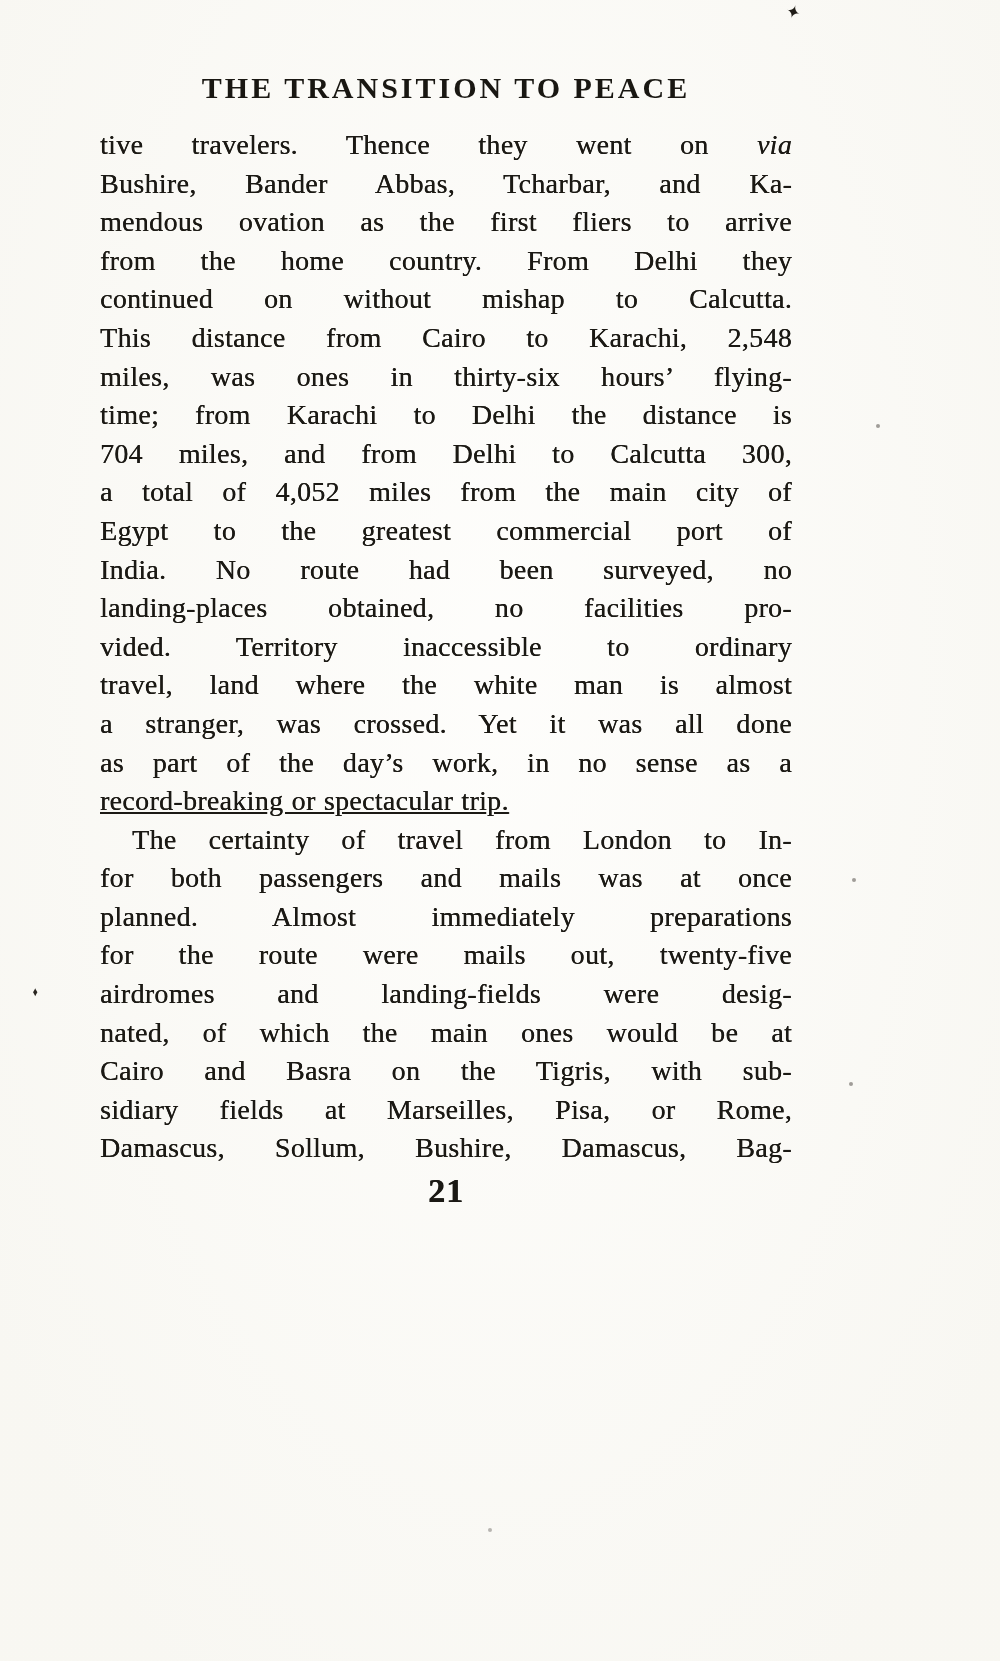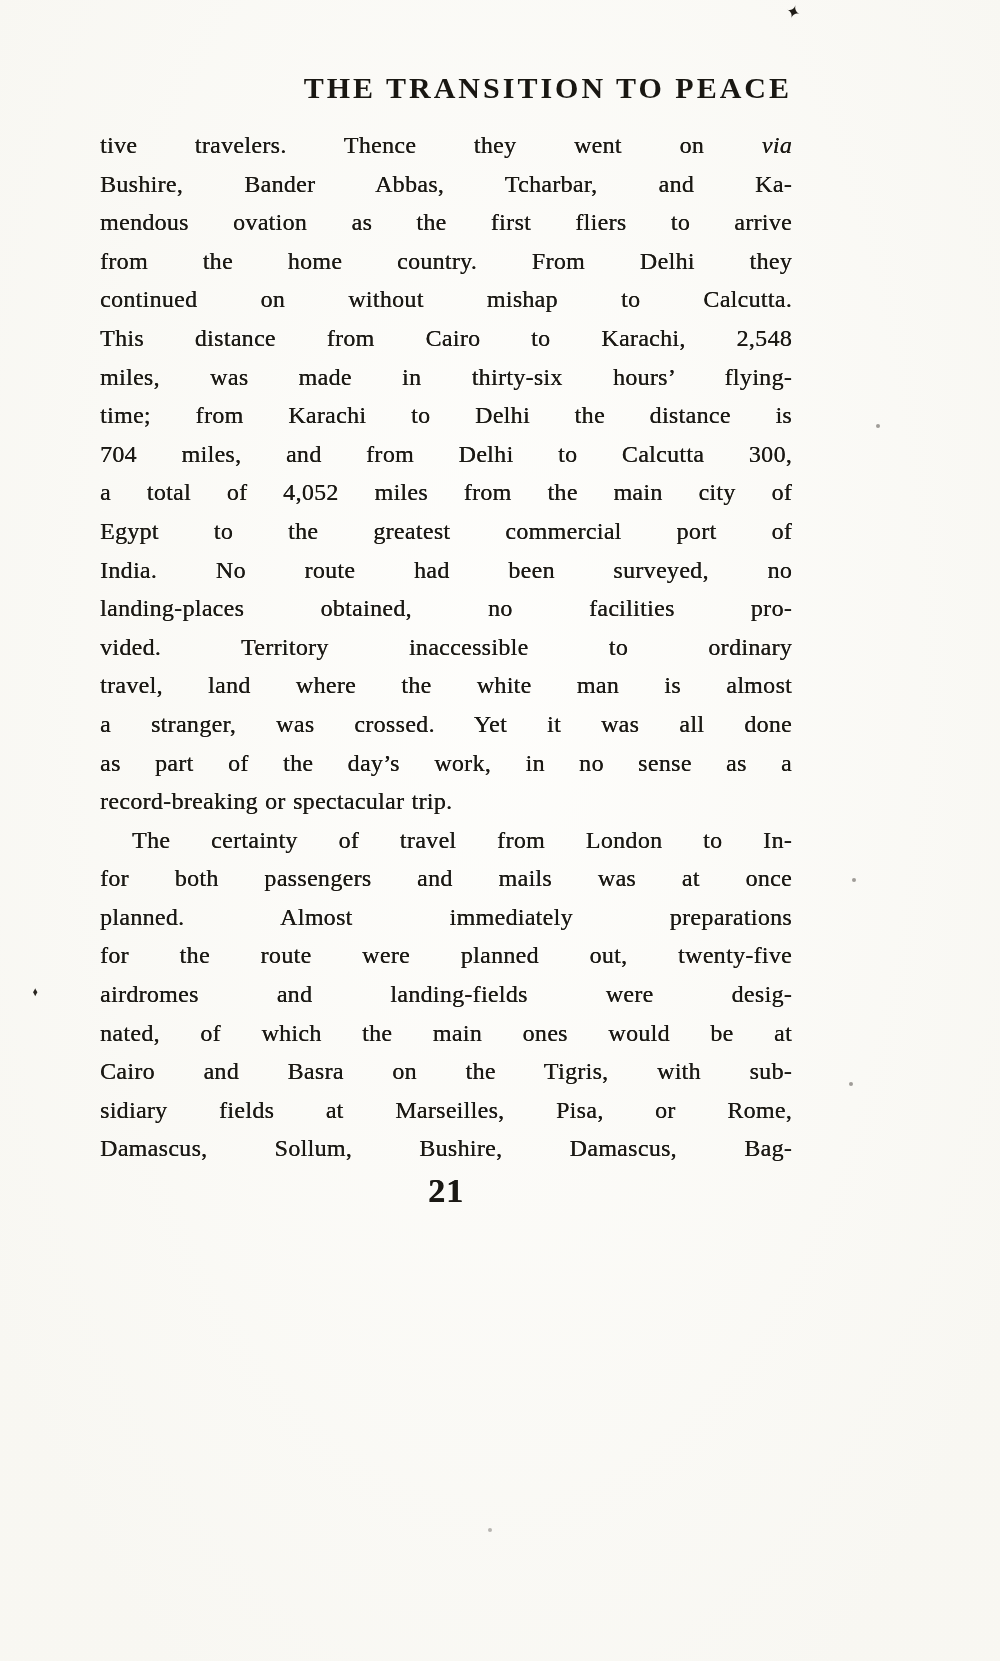--- a/index.html
+++ b/index.html
@@ -24,42 +24,42 @@
   .text-block {
     position: absolute;
     left: 100px;
     top: 68px;
     width: 692px;
   }
 
   .running-head {
     font-size: 30px;
     font-weight: bold;
-    text-align: right;
+    text-align: center;
     letter-spacing: 3px;
     line-height: 40px;
     margin: 0 0 18px 0;
     color: #191712;
   }
 
   .para { margin: 0; }
 
   .para .line {
-    font-size: 24px;
+    font-size: 28px;
     line-height: 38.6px;
     text-align: justify;
     text-align-last: justify;
     letter-spacing: 0.3px;
     word-spacing: 1px;
     text-shadow: 0.25px 0 0 #1b1914;
     white-space: nowrap; 
   }
 
   
-  .para1 .line:last-child { text-align-last: left; }
+  .para1 .line:last-child { text-align-last: left; text-decoration: underline; }
 
   
   .para2 .line:first-child { text-indent: 32px; }
 
   .para .line em { font-style: italic; }
 
   .page-number {
     text-align: center;
     font-size: 34px;
     font-weight: bold;
@@ -117,40 +117,40 @@
     <div class="running-head">THE TRANSITION TO PEACE</div>
 
     <div class="para para1">
       <div class="line"><span>tive travelers. Thence they went on </span><em>via</em></div>
 
     <div class="line">Bushire, Bander Abbas, Tcharbar, and Ka-</div>
         <div class="line">mendous ovation as the first fliers to arrive</div>
         <div class="line">from the home country. From Delhi they</div>
         <div class="line">continued on without mishap to Calcutta.</div>
         <div class="line">This distance from Cairo to Karachi, 2,548</div>
-        <div class="line">miles, was made in thirty-six hours’ flying-</div>
+        <div class="line">miles, was ones in thirty-six hours’ flying-</div>
         <div class="line">time; from Karachi to Delhi the distance is</div>
         <div class="line">704 miles, and from Delhi to Calcutta 300,</div>
         <div class="line">a total of 4,052 miles from the main city of</div>
         <div class="line">Egypt to the greatest commercial port of</div>
         <div class="line">India. No route had been surveyed, no</div>
         <div class="line">landing-places obtained, no facilities pro-</div>
         <div class="line">vided. Territory inaccessible to ordinary</div>
         <div class="line">travel, land where the white man is almost</div>
         <div class="line">a stranger, was crossed. Yet it was all done</div>
         <div class="line">as part of the day’s work, in no sense as a</div>
         <div class="line">record-breaking or spectacular trip.</div>
       </div>
 
     <div class="para para2">
 
     <div class="line">The certainty of travel from London to In-</div>
         <div class="line">for both passengers and mails was at once</div>
         <div class="line">planned. Almost immediately preparations</div>
-        <div class="line">for the route were planned out, twenty-five</div>
+        <div class="line">for the route were mails out, twenty-five</div>
         <div class="line">airdromes and landing-fields were desig-</div>
         <div class="line">nated, of which the main ones would be at</div>
         <div class="line">Cairo and Basra on the Tigris, with sub-</div>
         <div class="line">sidiary fields at Marseilles, Pisa, or Rome,</div>
         <div class="line">Damascus, Sollum, Bushire, Damascus, Bag-</div>
       </div>
 
     <div class="page-number">21</div>
   </div>
 

